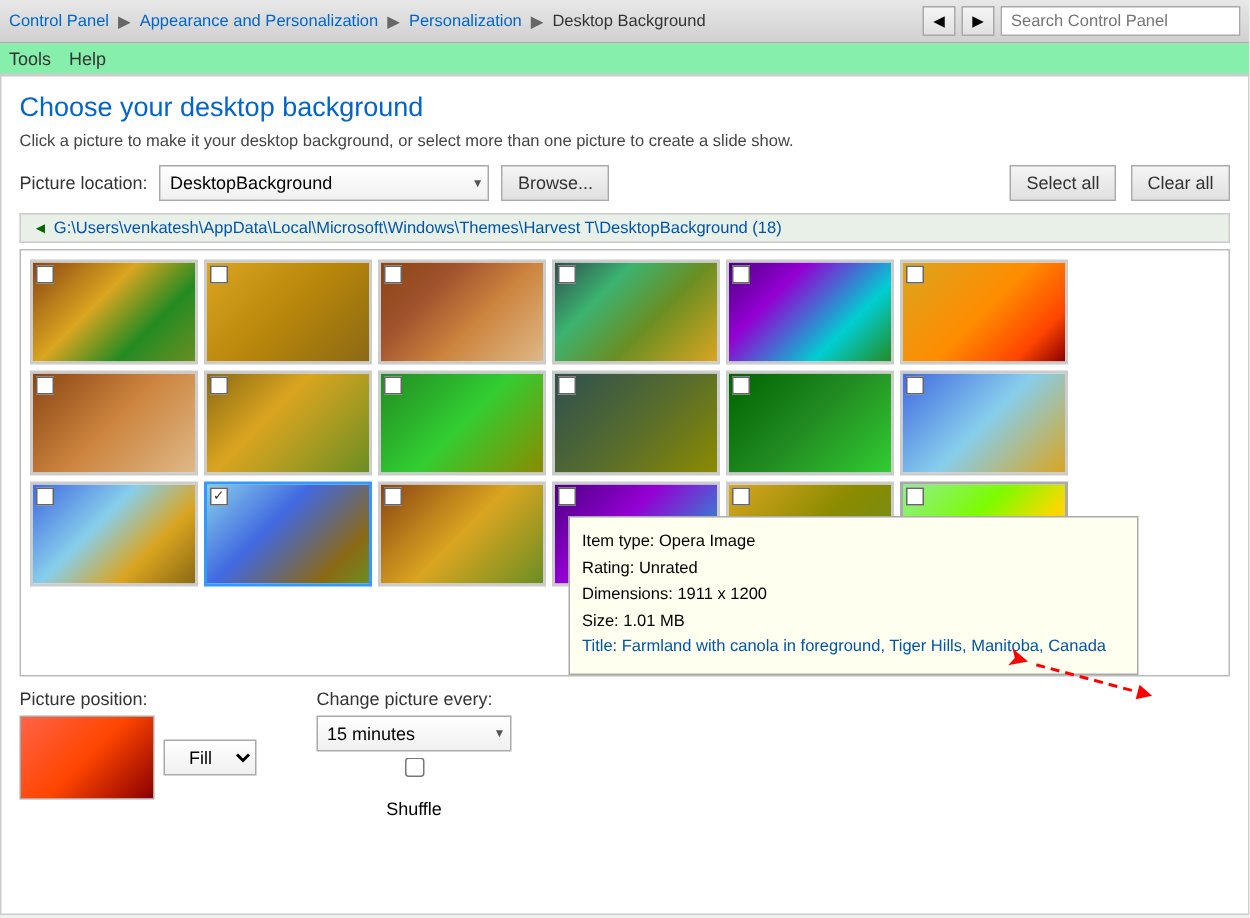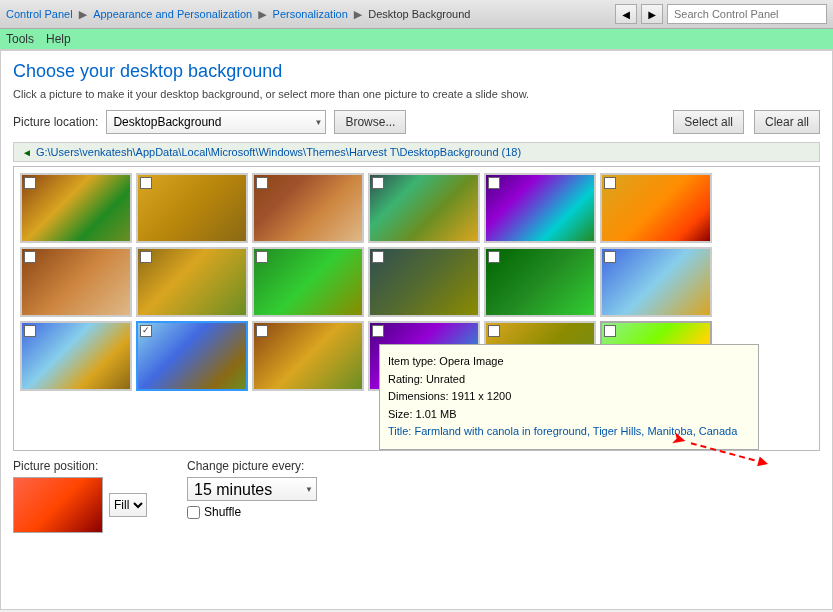--- a/index.html
+++ b/index.html
@@ -225,39 +225,40 @@
     .change-select-wrapper {
       position: relative;
       display: inline-block;
     }
     .change-select {
       width: 130px;
       height: 24px;
       border: 1px solid #aaa;
       background: linear-gradient(to bottom, #fff, #f0f0f0);
       padding: 2px 6px;
-      font-size: 16px;
+      font-size: 12px;
       cursor: pointer;
       appearance: none;
       -webkit-appearance: none;
     }
     .change-select-wrapper::after {
       content: '▼';
       position: absolute;
       right: 4px;
       top: 50%;
       transform: translateY(-50%);
       font-size: 8px;
       pointer-events: none;
       color: #555;
     }
     .shuffle-row {
       display: flex;
       align-items: center;
-      gap: 4px;
+      gap: 14px;
+      flex-direction: column;
     }
 
     .img-container-wrapper { position: relative; }
   </style>
 </head>
 <body>
 
 <div class="title-bar">
   <span class="breadcrumb-part">Control Panel</span>
   <span class="breadcrumb-sep">▶</span>
@@ -380,21 +381,21 @@
         <polygon points="70,5 80,10 70,15" fill="red"></polygon>
       </svg>
     </div>
   </div>
 
   <div class="bottom-controls">
     <div class="picture-position">
       <span class="control-label">Picture position:</span>
       <div style="display:flex; gap:6px; align-items:center;">
         <div class="preview-thumb"></div>
-        <select style="height:24px; border:1px solid #aaa; background: linear-gradient(to bottom,#fff,#f0f0f0); padding: 2px 0; font-size:12px;">
+        <select style="height:24px; border:1px solid #aaa; background: linear-gradient(to bottom,#fff,#f0f0f0); padding: 2px 12px; font-size:12px;">
           <option>Fill</option>
         </select>
       </div>
     </div>
     <div class="change-picture">
       <span class="control-label">Change picture every:</span>
       <div class="change-row">
         <div class="change-select-wrapper">
           <select class="change-select">
             <option>15 minutes</option>

